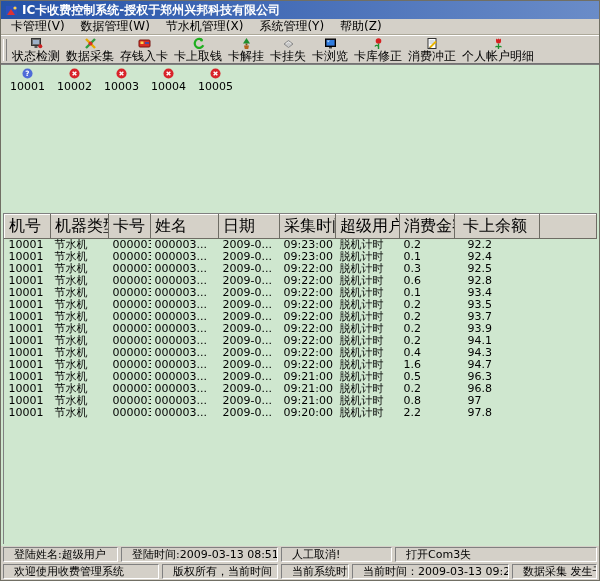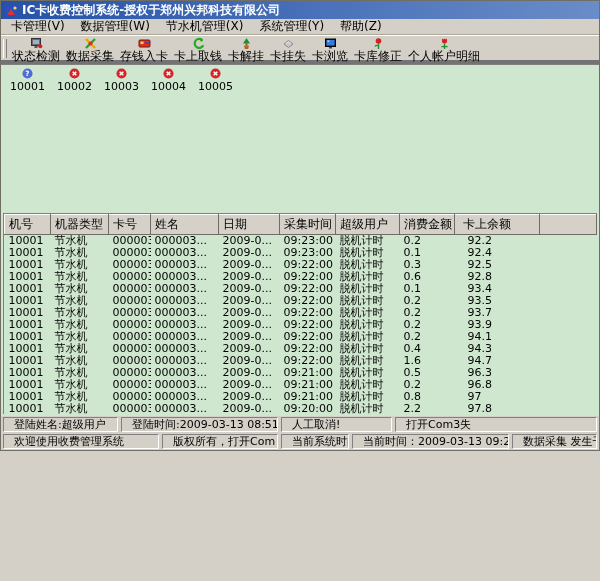--- a/index.html
+++ b/index.html
@@ -1,19 +1,19 @@
 <!DOCTYPE html>
 <html><head>
 <meta charset="utf-8">
 <style>
   * { box-sizing: border-box; margin: 0; padding: 0; }
   html,body { width: 600px; height: 581px; }
   body { font-family: "DejaVu Sans", sans-serif; background: #d4d0c8; }
   .window {
-    width: 600px; height: 451px;
+    width: 600px; height: 581px;
     border: 1px solid #716f64;
     display: flex; flex-direction: column;
     background: #d4d0c8; overflow: hidden;
   }
   
   .titlebar {
     height: 18px; flex: 0 0 18px;
     background: linear-gradient(90deg, #2552a8, #6a8cc8);
     display: flex; align-items: center; gap: 4px; padding: 0 4px;
     color: #fff; font-size: 12px; font-weight: bold; white-space: nowrap;
@@ -26,21 +26,21 @@
     font-size: 12px; background: #d4d0c8;
     border-bottom: 1px solid #aca899;
   }
   .menu-item { padding: 0 8px; height: 100%; display: flex; align-items: center; white-space: nowrap; }
   
   .toolbar {
     height: 29px; flex: 0 0 29px;
     display: flex; align-items: stretch;
     background: #d4d0c8;
     border-top: 1px solid #fff;
-    border-bottom: 4px solid #737373;
+    border-bottom: 1px solid #737373;
     padding-top: 1px;
   }
   .gripper {
     width: 4px; margin: 2px 2px 2px 2px;
     border-left: 1px solid #fff; border-right: 1px solid #808080;
   }
   .tbtn {
     display: flex; flex-direction: column; align-items: center; justify-content: flex-start;
     padding: 0 3px; font-size: 12px; line-height: 13px; white-space: nowrap;
     color: #000; cursor: default;
@@ -63,21 +63,21 @@
   .grid {
     position: absolute; top: 148px; left: 2px; right: 2px; bottom: 2px;
     border-top: 1px solid #808080; border-left: 1px solid #808080;
     background: #cfe7cf; overflow: hidden;
   }
   table { border-collapse: collapse; table-layout: fixed; width: 100%; }
   col.c0{width:46px} col.c1{width:58px} col.c2{width:42px} col.c3{width:68px}
   col.c4{width:61px} col.c5{width:56px} col.c6{width:64px} col.c7{width:55px}
   col.c8{width:85px}
   th {
-    background: #d5d1c8; font-weight: normal; font-size: 12px; text-align: left;
+    background: #d5d1c8; font-weight: normal; font-size: 16px; text-align: left;
     padding: 1px 4px; height: 16px; white-space: nowrap; overflow: hidden;
     border-top: 1px solid #fdfcfa; border-left: 1px solid #fdfcfa;
     border-right: 1px solid #6e6c64; border-bottom: 1px solid #6e6c64;
   }
   td {
     font-size: 11px; height: 12px; line-height: 12px; padding: 0 4px;
     white-space: nowrap; overflow: hidden; color: #000;
   }
   td:nth-child(9) { padding-left: 13px; }
   th:nth-child(9) { padding-left: 8px; }
@@ -204,20 +204,31 @@
       <span class="ticon">
         <svg width="13" height="13" viewBox="0 0 13 13">
           <circle cx="6.5" cy="4" r="2.8" fill="#d62020"></circle>
           <path d="M6.5 6.5V12" stroke="#1e8f2e" stroke-width="1.4"></path>
           <path d="M6.5 9C5 8 3.5 8 3 9.5" stroke="#1e8f2e" stroke-width="1.2" fill="none"></path>
         </svg>
       </span>
       <span>卡库修正</span>
     </span>
 
+    <span class="tbtn">
+      <span class="ticon">
+        <svg width="13" height="13" viewBox="0 0 13 13">
+          <rect x="2" y="1.5" width="8" height="10" fill="#fff" stroke="#333"></rect>
+          <path d="M3.5 4h5M3.5 6h5" stroke="#99aabb" stroke-width="0.8"></path>
+          <path d="M4 10.5l6-6" stroke="#e8b400" stroke-width="1.8"></path>
+          <path d="M3 11.5l1.6-.5-1.1-1.1z" fill="#333"></path>
+        </svg>
+      </span>
+      <span>消费冲正</span>
+    </span>
 
     <span class="tbtn">
       <span class="ticon">
         <svg width="13" height="13" viewBox="0 0 13 13">
           <path d="M4 1.5v2.5a2.5 2.5 0 0 0 5 0V1.5L7.8 2.6 6.5 1.5 5.2 2.6z" fill="#d62020"></path>
           <path d="M6.5 6.5V12" stroke="#1e8f2e" stroke-width="1.3"></path>
           <path d="M6.5 10C5 9 4 9.3 3.5 10.3M6.5 10c1.5-1 2.5-.7 3 .3" stroke="#1e8f2e" stroke-width="1.1" fill="none"></path>
         </svg>
       </span>
       <span>个人帐户明细</span>
@@ -490,19 +501,19 @@
 
   <div class="statusrow">
     <span class="sp r1p1">登陆姓名:超级用户</span>
     <span class="sp r1p2">登陆时间:2009-03-13 08:51:56</span>
     <span class="sp r1p3">人工取消!</span>
     <span class="sp r1p5">打开Com3失</span>
   </div>
 
   <div class="statusrow">
     <span class="sp r2p1">欢迎使用收费管理系统</span>
-    <span class="sp r2p2">版权所有，打开Com</span>
+    <span class="sp r2p2">版权所有，当前时间</span>
     <span class="sp r2p3">当前系统时间</span>
     <span class="sp r2p4">当前时间：2009-03-13 09:23:12</span>
     <span class="sp r2p5">数据采集 发生于2009</span>
   </div>
 
 </div>
 
 </body></html>

